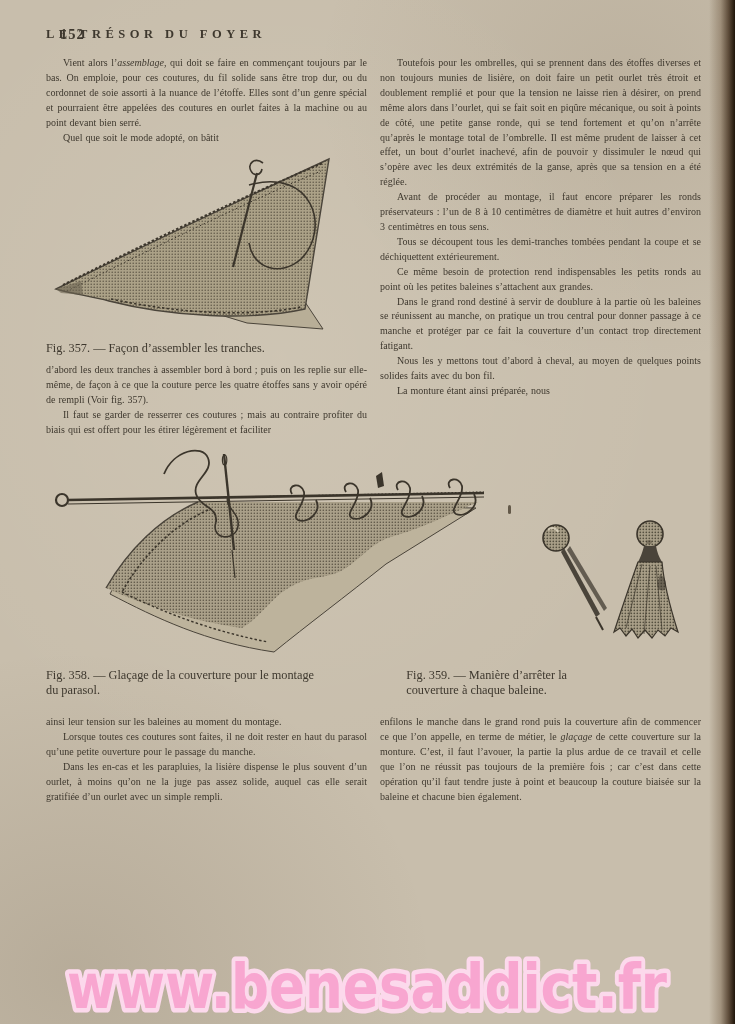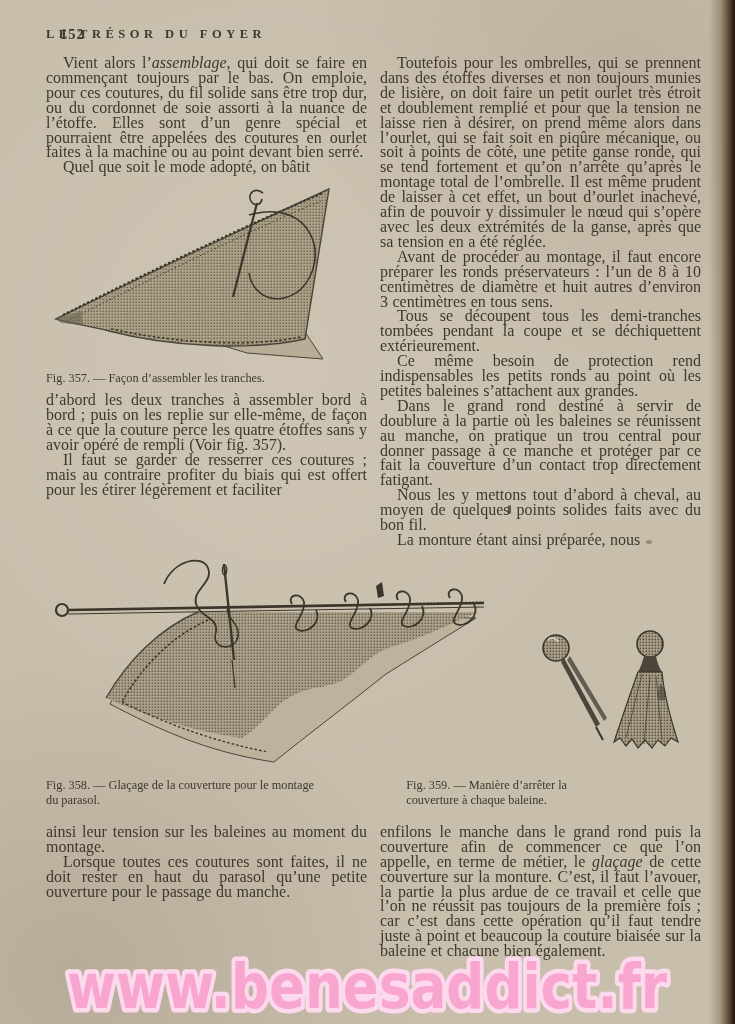--- a/index.html
+++ b/index.html
@@ -37,21 +37,21 @@
   .header-title{
     position:absolute;left:0;right:0;top:5px;text-align:left;
     font-size:12.5px;font-weight:bold;letter-spacing:4.5px;
   }
 
   
   .cols{display:flex;gap:13px;}
   .col{flex:1;}
   .col-left{max-width:321px;}
   .para{
-    font-size:16px;line-height:14.9px;text-align:justify;
+    font-size:10px;line-height:14.9px;text-align:justify;
     text-justify:inter-word;word-spacing:0.5px;
   }
   .para.indent{text-indent:17px;}
   .para em{font-style:italic;}
 
   .figure-357{display:block;margin:6px auto 2px auto;}
   .fig-caption{
     font-size:12.3px;white-space:pre-line;line-height:15px;
     margin:2px 0 7px 0;
   }
@@ -210,20 +210,21 @@
     <div class="cap-left fig-caption">Fig. 358. — Glaçage de la couverture pour le montage
 du parasol.</div>
     <div class="cap-right fig-caption">Fig. 359. — Manière d’arrêter la
 couverture à chaque baleine.</div>
   </div>
 
   <div class="cols">
     <div class="col col-left">
         <p class="para">ainsi leur tension sur les baleines au moment du montage.</p>
         <p class="para indent">Lorsque toutes ces coutures sont faites, il ne doit rester en haut du parasol qu’une petite ouverture pour le passage du manche.</p>
+        <p class="para indent">Dans les en-cas et les parapluies, la lisière dispense le plus souvent d’un ourlet, à moins qu’on ne la juge pas assez solide, auquel cas elle serait gratifiée d’un ourlet avec un simple rempli.</p>
       </div>
     <div class="col">
         <p class="para">enfilons le manche dans le grand rond puis la couverture afin de commencer ce que l’on appelle, en terme de métier, le <em>glaçage</em> de cette couverture sur la monture. C’est, il faut l’avouer, la partie la plus ardue de ce travail et celle que l’on ne réussit pas toujours de la première fois ; car c’est dans cette opération qu’il faut tendre juste à point et beaucoup la couture biaisée sur la baleine et chacune bien également.</p>
       </div>
   </div>
 
 </div>
 
 <span class="speck speck1"></span>
 <span class="speck speck2"></span>

